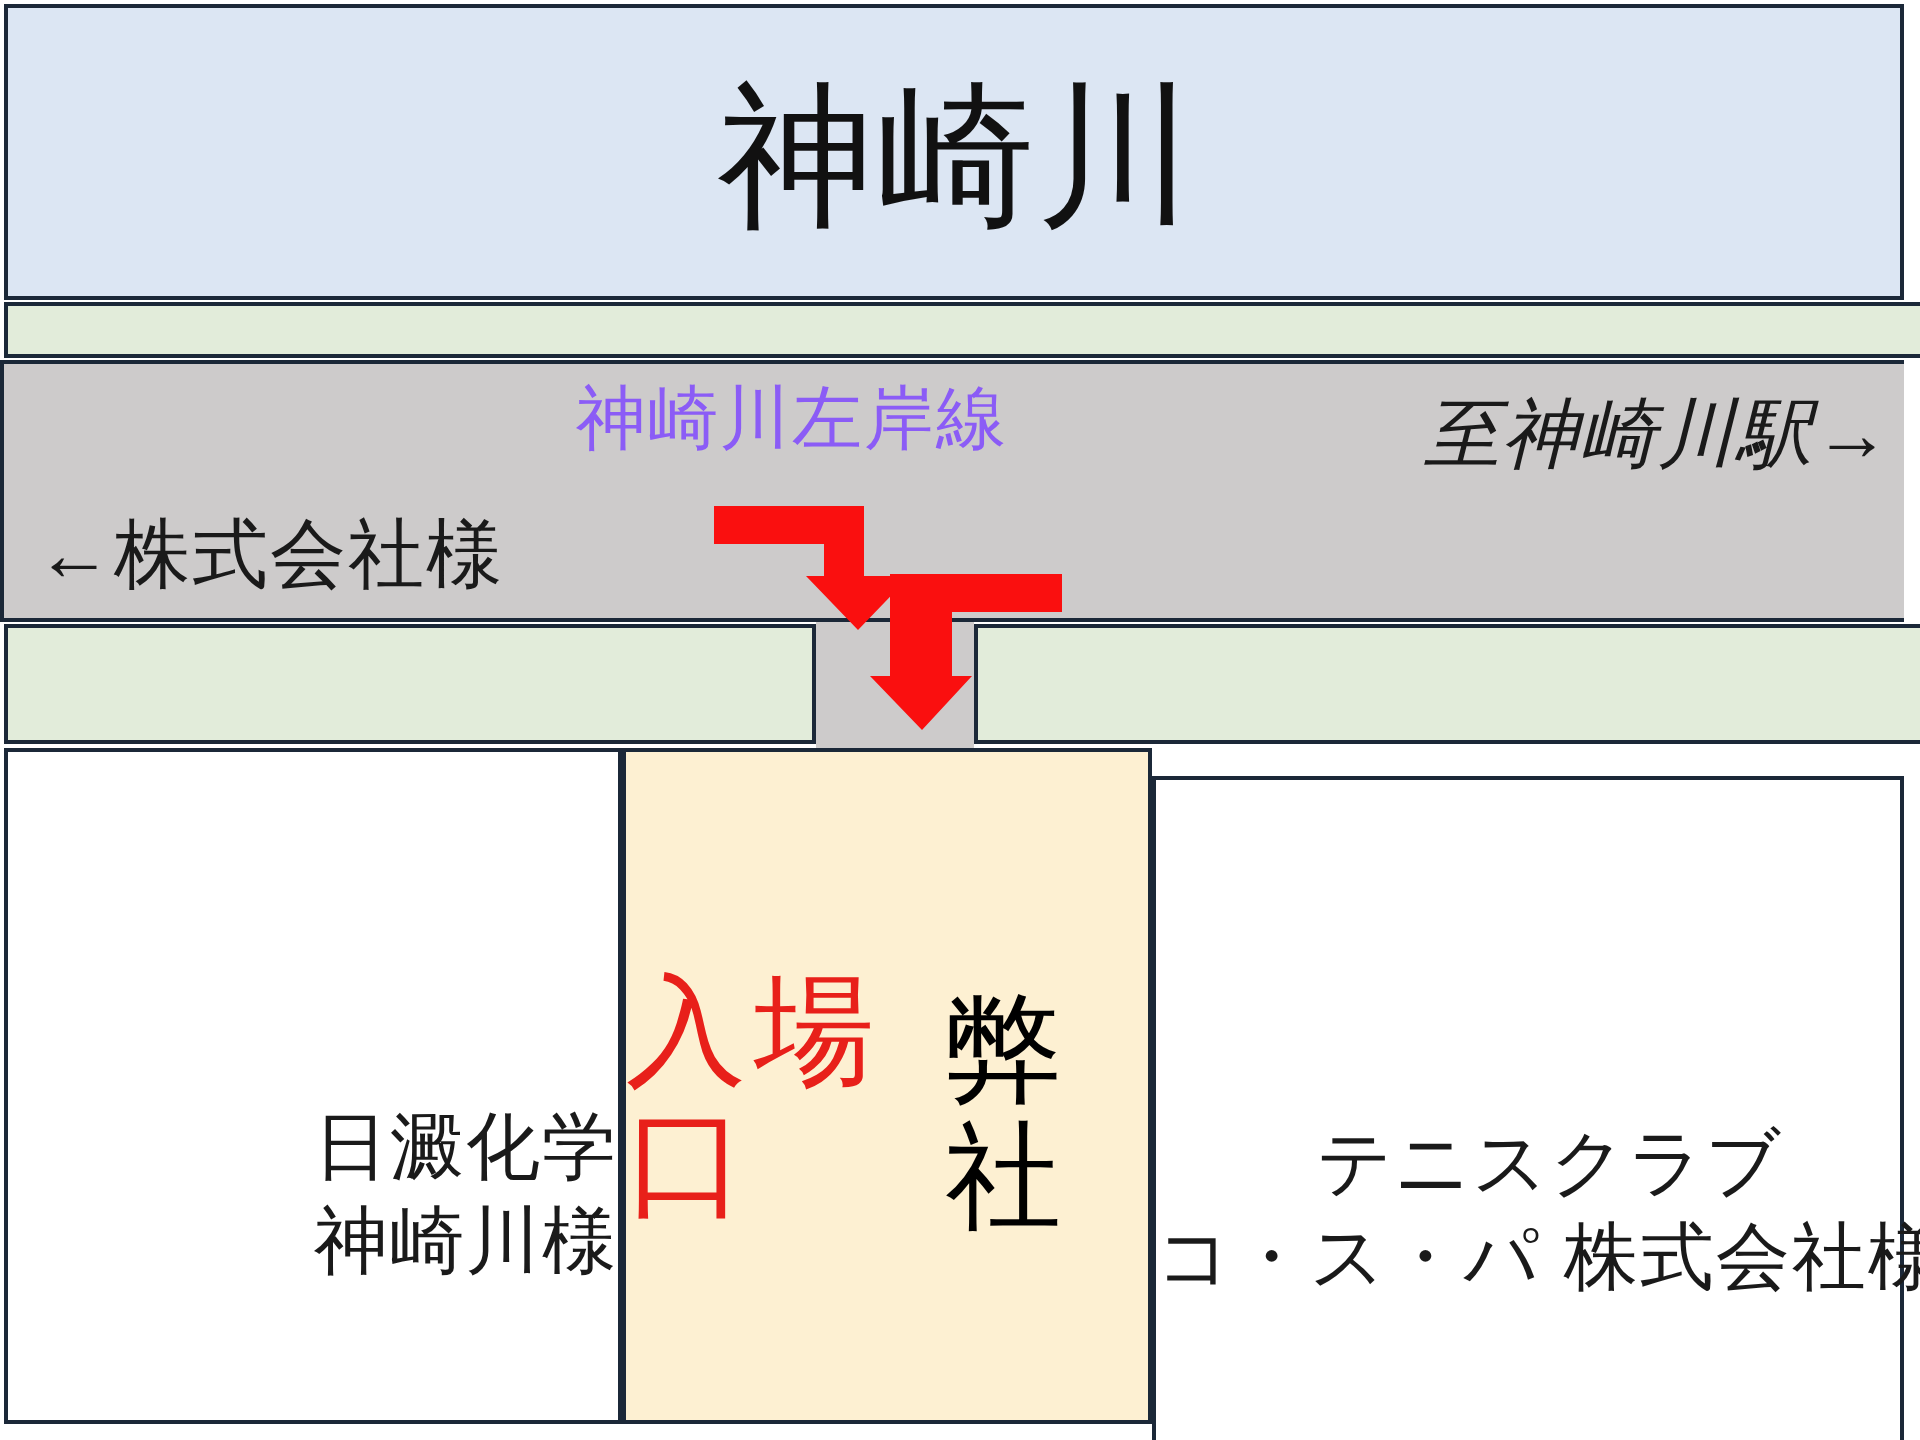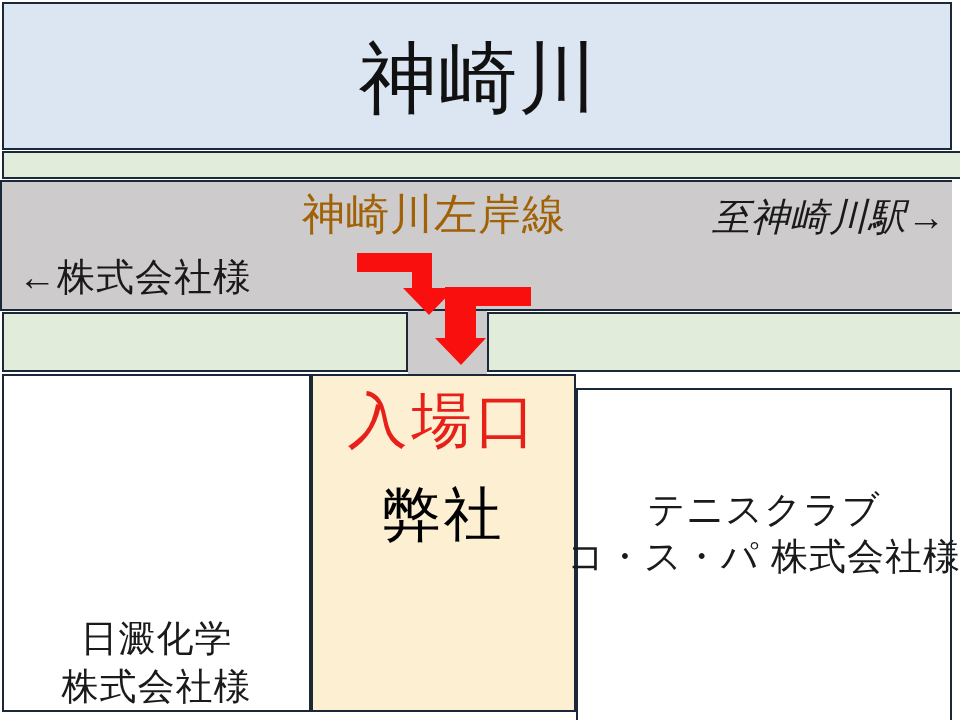--- a/index.html
+++ b/index.html
@@ -38,22 +38,22 @@
 
   .road{
     left:0px;top:180px;width:952px;height:131px;
     background:#cdcbcb;
     border-top:2px solid #1b2838;
     border-bottom:2px solid #1b2838;
     border-left:2px solid #1b2838;
   }
 
   .road-name{
-    position:absolute;left:302px;top:186px;
-    font-size:43px;color:#a16207;white-space:nowrap;letter-spacing:1px;
+    position:absolute;left:288px;top:186px;
+    font-size:35px;color:#8b5cf6;white-space:nowrap;letter-spacing:1px;
   }
   .to-station{
     position:absolute;left:712px;top:192px;
     font-size:38px;color:#1a1a1a;white-space:nowrap;letter-spacing:1px;font-style:italic;
   }
   .to-hanshin{
     position:absolute;left:18px;top:252px;
     font-size:38px;color:#1a1a1a;white-space:nowrap;letter-spacing:1px;
   }
 
@@ -72,21 +72,21 @@
   }
   .side-road{
     left:408px;top:311px;width:79px;height:64px;
     background:#cdcbcb;
   }
 
   
   .parcel{
     position:absolute;box-sizing:border-box;
     border:2px solid #1b2838;
-    display:flex;flex-direction:column;align-items:center;
+    display:flex;align-items:center;
   }
   .parcel-left{
     left:2px;top:374px;width:309px;height:338px;
     background:#ffffff;
     justify-content:flex-end;
   }
   .parcel-center{
     left:311px;top:374px;width:265px;height:338px;
     background:#fdf0d2;
     justify-content:flex-start;
@@ -143,21 +143,21 @@
   <svg class="arrow-layer" viewBox="0 0 960 720">
 
     <path fill="#fa0f0f" d="M 357,253 L 432,253 L 432,288 L 455,288 L 429,315 L 403,288 L 412,288 L 412,272 L 357,272 Z"></path>
 
     <path fill="#fa0f0f" d="M 531,287 L 531,306 L 476,306 L 476,338 L 486,338 L 461,365 L 435,338 L 445,338 L 445,287 Z"></path>
   </svg>
 
   <div class="parcel parcel-left">
     <div class="tenant-name">
       <span class="tenant-line">日澱化学</span>
-      <span class="tenant-line">株式会社様</span>
+      <span class="tenant-line">神崎川様</span>
     </div>
   </div>
 
   <div class="parcel parcel-center">
     <div class="entrance-label">入場口</div>
     <div class="our-company">弊社</div>
   </div>
 
   <div class="parcel parcel-right">
     <div class="tenant-name-right">

